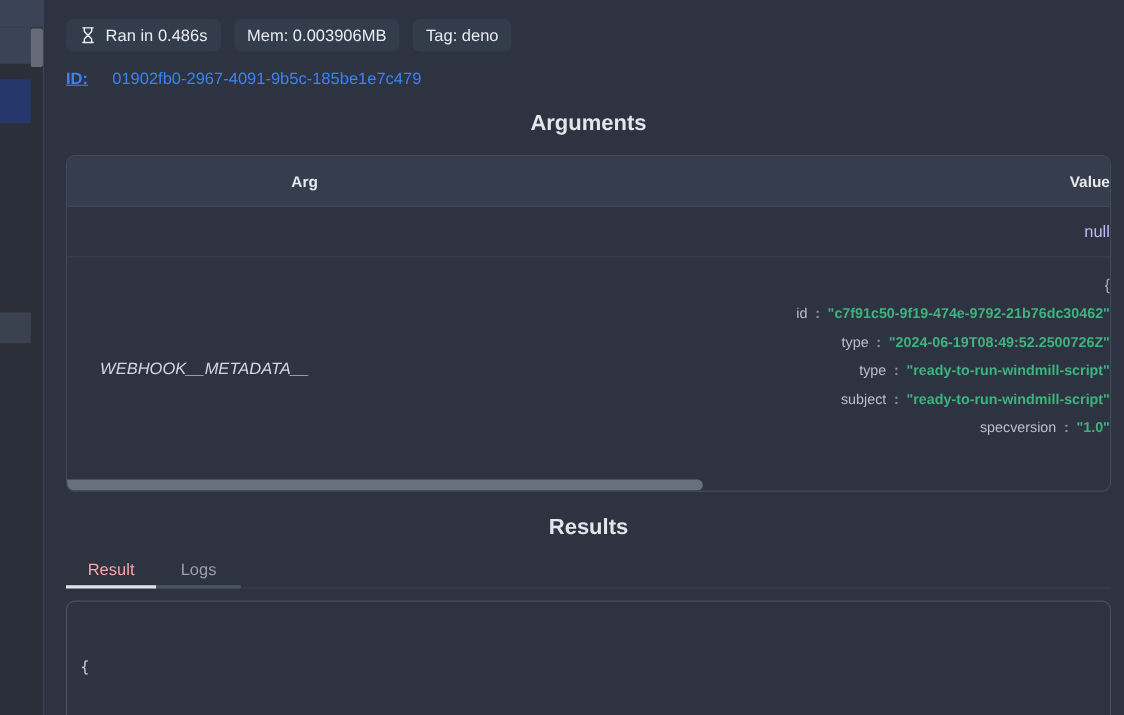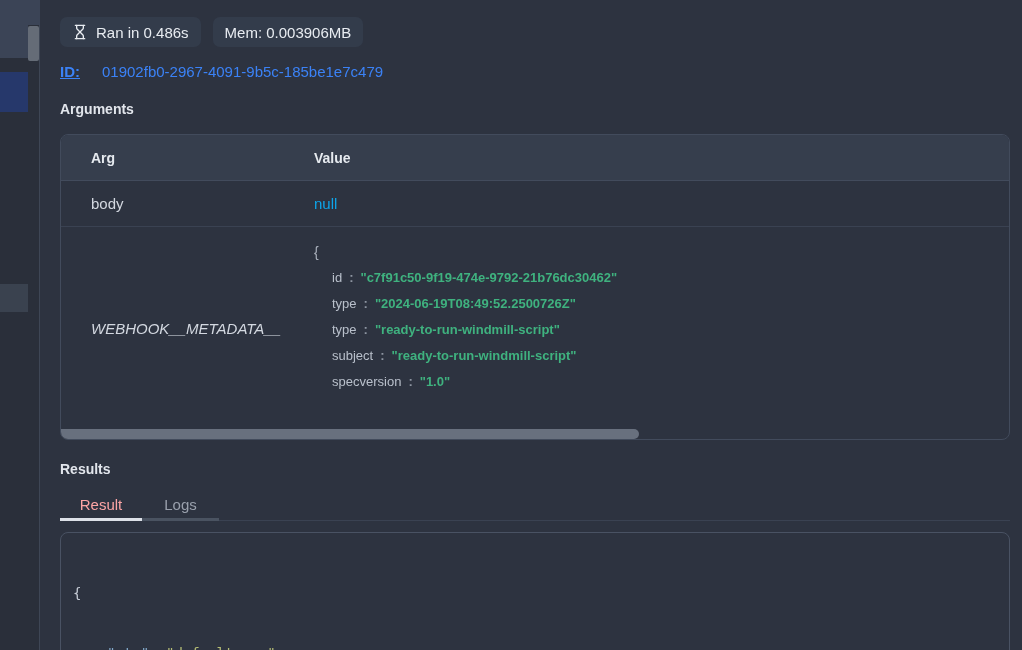--- a/index.html
+++ b/index.html
@@ -34,43 +34,44 @@
     height: 30px; padding: 0 12px;
     background: #333c4b; border-radius: 7px;
     color: #e8ecf1; font-size: 15px; white-space: nowrap;
   }
   .badge svg { display: block; }
 
   .id-line { margin-top: 16px; font-size: 15px; color: #3b82f6; }
   .id-label { font-weight: 700; margin-right: 22px; text-decoration: underline; }
   .id-value { color: #3b82f6; text-decoration: none; cursor: pointer; }
 
-  .section-title { margin-top: 21px; font-size: 14px; font-weight: 700; color: #e2e6ec; }
+  .section-title { margin-top: 21px; font-size: 20px; font-weight: 700; color: #e2e6ec; text-align: center; }
 
   
   .args-table {
     margin-top: 17px;
     border: 1px solid #424b5c;
     border-radius: 8px;
     overflow: hidden;
     background: #2d3340;
+    text-align: right;
   }
   .t-head {
     display: flex; align-items: center; height: 46px;
     background: #363e4d; border-bottom: 1px solid #424b5c;
     font-size: 14px; font-weight: 700; color: #e6eaef;
   }
   .c-arg  { width: 228px; padding-left: 30px; flex-shrink: 0; }
   .c-val  { flex: 1; padding-left: 25px; min-width: 0; }
   .t-row1 {
     display: flex; align-items: center; height: 46px;
     border-bottom: 1px solid #3a4252; font-size: 15px;
   }
   .arg-name { color: #d3d8e0; }
-  .val-null { color: #0ea5e9; }
+  .val-null { color: #c4b5fd; }
   .t-row2 { display: flex; height: 202px; font-size: 15px; }
   .t-row2 .c-arg { display: flex; align-items: center; font-style: italic; }
   .json-view {
     padding-top: 12px; overflow: hidden; white-space: nowrap;
     font-size: 13px;
   }
   .jv-brace { height: 26px; line-height: 26px; color: #aab1bc; font-size: 14px; }
   .jv-line  { height: 26px; line-height: 26px; padding-left: 18px; }
   .jv-key   { color: #b9c0cb; font-weight: 400; }
   .jv-colon { color: #8d95a1; font-weight: 700; margin: 0 7px; }
@@ -129,36 +130,36 @@
         <svg width="16" height="16" viewBox="0 0 24 24" fill="none" stroke="#e8ecf1" stroke-width="2" stroke-linecap="round" stroke-linejoin="round">
           <path d="M5 22h14"></path>
             <path d="M5 2h14"></path>
           <path d="M17 22v-4.172a2 2 0 0 0-.586-1.414L12 12l-4.414 4.414A2 2 0 0 0 7 17.828V22"></path>
           <path d="M7 2v4.172a2 2 0 0 0 .586 1.414L12 12l4.414-4.414A2 2 0 0 0 17 6.172V2"></path>
         </svg>
       </span>
       <span>Ran in 0.486s</span>
     </span>
     <span class="badge">Mem: 0.003906MB</span>
+    <span class="badge">Tag: deno</span>
   </div>
 
   <div class="id-line">
     <span class="id-label">ID:</span><a class="id-value">01902fb0-2967-4091-9b5c-185be1e7c479</a>
   </div>
 
   <div class="section-title">Arguments</div>
 
   <div class="args-table">
     <div class="t-head">
       <div class="c-arg">Arg</div>
       <div class="c-val">Value</div>
     </div>
 
     <div class="t-row1">
-      <div class="c-arg arg-name">body</div>
       <div class="c-val val-null">null</div>
     </div>
 
     <div class="t-row2">
       <div class="c-arg arg-name">WEBHOOK__METADATA__</div>
       <div class="c-val json-view">
         <div class="jv-brace">{</div>
         <div class="jv-line">
           <span class="jv-key">id</span><span class="jv-colon">:</span><span class="jv-str">"c7f91c50-9f19-474e-9792-21b76dc30462"</span>
         </div>

